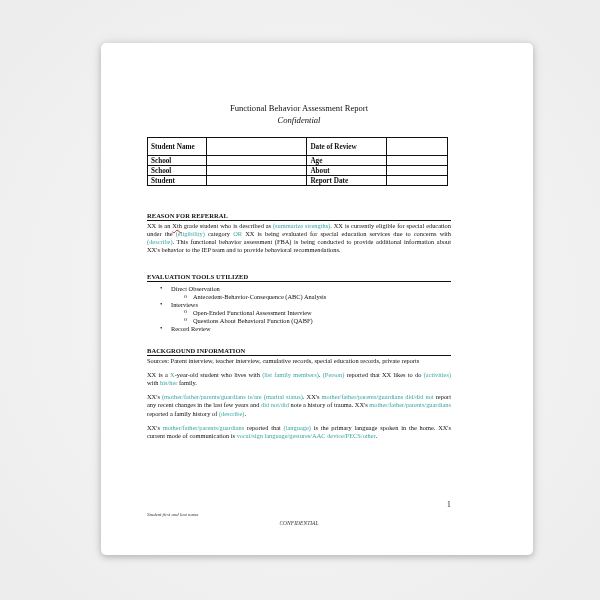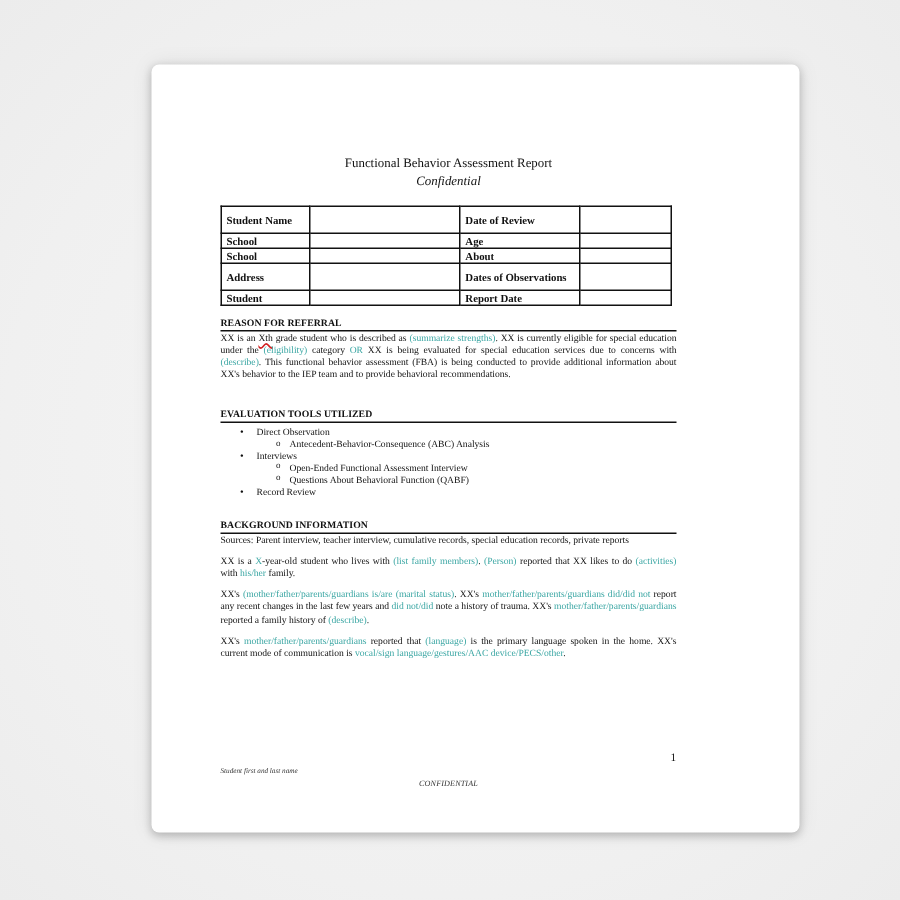--- a/index.html
+++ b/index.html
@@ -107,26 +107,20 @@
         <td class="c2"></td>
         <td class="c3">Age</td>
         <td class="c4"></td>
       </tr>
       <tr>
         <td class="c1">School</td>
         <td class="c2"></td>
         <td class="c3">About</td>
         <td class="c4"></td>
       </tr>
-      <tr class="tall">
-        <td class="c1">Address</td>
-        <td class="c2"></td>
-        <td class="c3">Dates of Observations</td>
-        <td class="c4"></td>
-      </tr>
       <tr>
         <td class="c1">Student</td>
         <td class="c2"></td>
         <td class="c3">Report Date</td>
         <td class="c4"></td>
       </tr>
     </tbody>
   </table>
 
   <div class="section" style="top:169px;">

